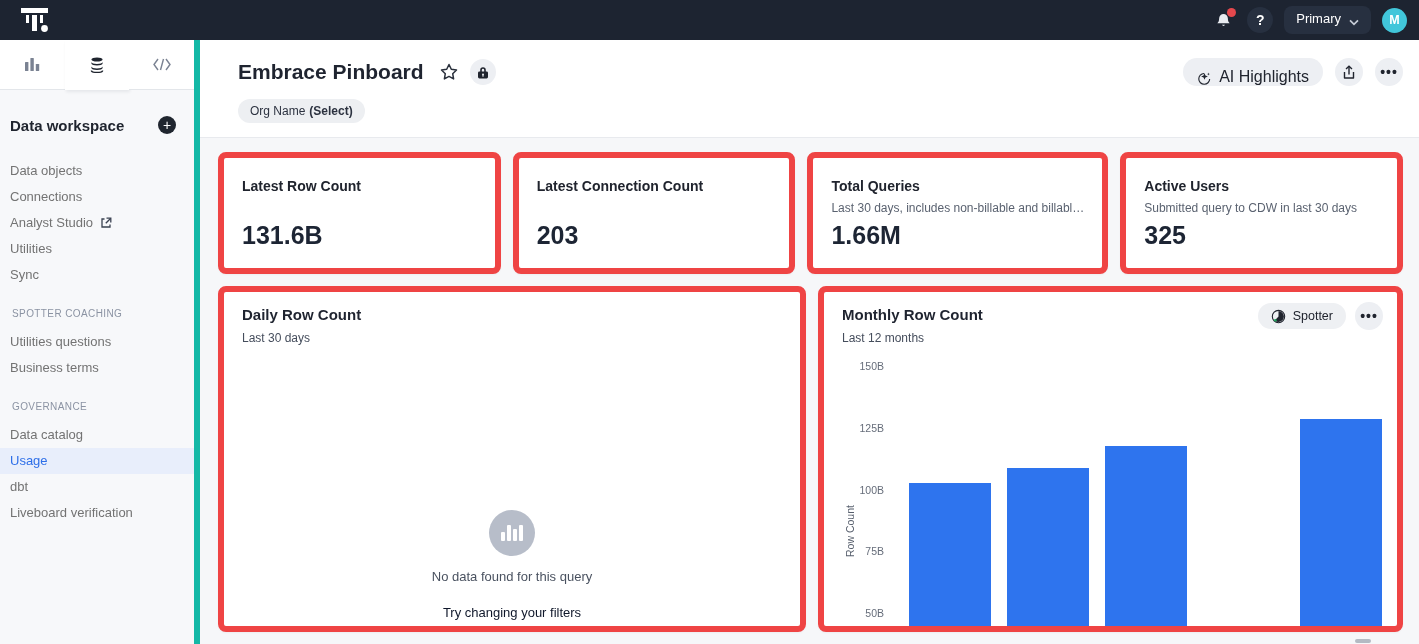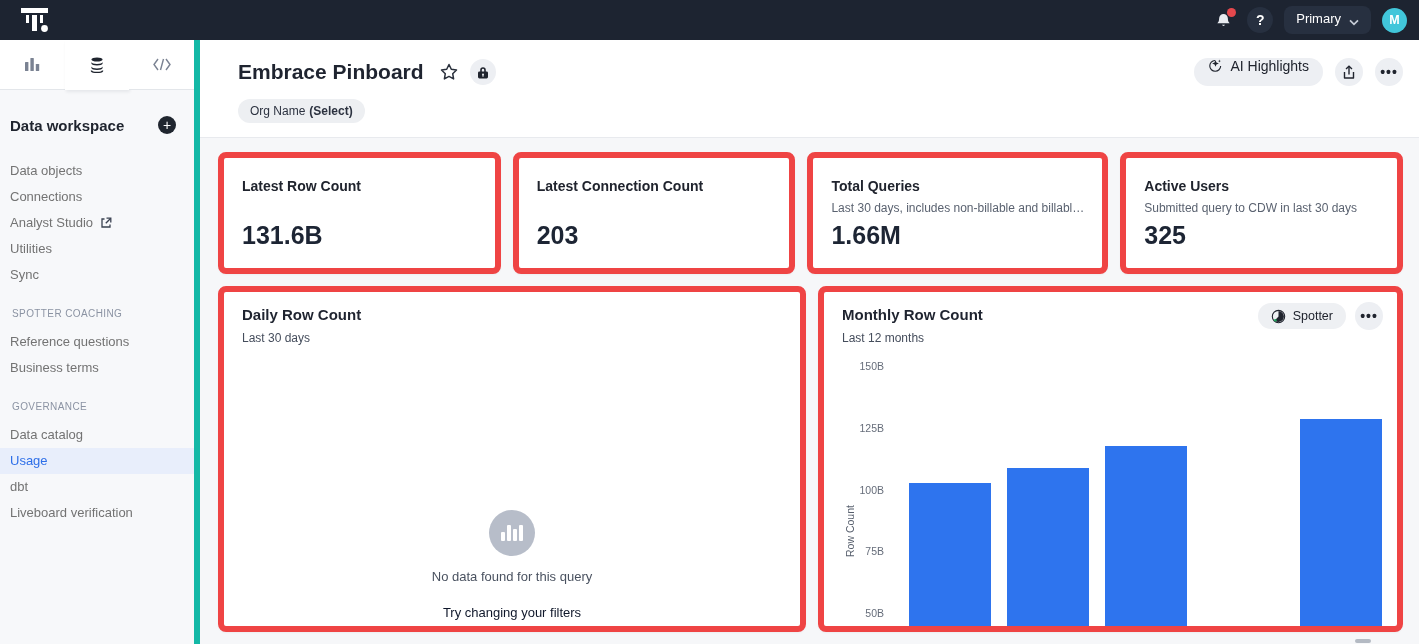--- a/index.html
+++ b/index.html
@@ -38,21 +38,21 @@
   .ext-icon { color:#3a4150; display:flex; }
 
   
   .main { flex:1; display:flex; flex-direction:column; background:#f6f7f9; }
   .page-header { background:#fff; border-bottom:1px solid #e8eaee; padding:18px 16px 14px 38px; }
   .title-row { display:flex; align-items:center; }
   .page-title { font-size:21px; font-weight:bold; color:#1f2430; }
   .star-btn { margin-left:12px; width:26px; height:26px; display:flex; align-items:center; justify-content:center; color:#2a303c; cursor:pointer; }
   .lock-btn { margin-left:8px; width:26px; height:26px; border-radius:50%; background:#edeff3; display:flex; align-items:center; justify-content:center; color:#20242e; cursor:pointer; }
   .header-actions { margin-left:auto; display:flex; align-items:center; gap:12px; }
-  .pill-btn { height:28px; border-radius:14px; background:#edeff3; display:flex; align-items:flex-start; gap:7px; padding:0 14px; font-size:14px; color:#20242e; cursor:pointer; white-space:nowrap; }
+  .pill-btn { height:28px; border-radius:14px; background:#edeff3; display:flex; align-items:flex-end; gap:7px; padding:0 14px; font-size:16px; color:#20242e; cursor:pointer; white-space:nowrap; }
   .circle-btn { width:28px; height:28px; border-radius:50%; background:#edeff3; display:flex; align-items:center; justify-content:center; color:#20242e; cursor:pointer; }
   .dots { font-size:14px; font-weight:bold; letter-spacing:1px; line-height:1; color:#20242e; }
   .chip-row { margin-top:13px; }
   .chip { display:inline-flex; align-items:center; height:24px; border-radius:12px; background:#edeff2; padding:0 12px; font-size:12px; color:#2c3240; cursor:pointer; }
   .chip b { margin-left:4px; }
 
   
   .content { padding:14px 16px 0 18px; }
   .kpi-row { display:flex; gap:12px; }
   .card { background:#fff; border:6px solid #ef4444; border-radius:8px; box-shadow:0 1px 2px rgba(30,36,49,0.04); }
@@ -175,21 +175,21 @@
       </div>
       <div class="nav-item">
           <span>Utilities</span>
         </div>
       <div class="nav-item">
           <span>Sync</span>
         </div>
 
       <div class="nav-section">SPOTTER COACHING</div>
       <div class="nav-item">
-          <span>Reference questions</span>
+          <span>Utilities questions</span>
         </div>
       <div class="nav-item">
           <span>Business terms</span>
         </div>
 
       <div class="nav-section">GOVERNANCE</div>
       <div class="nav-item">
           <span>Data catalog</span>
         </div>
       <div class="nav-item active">

